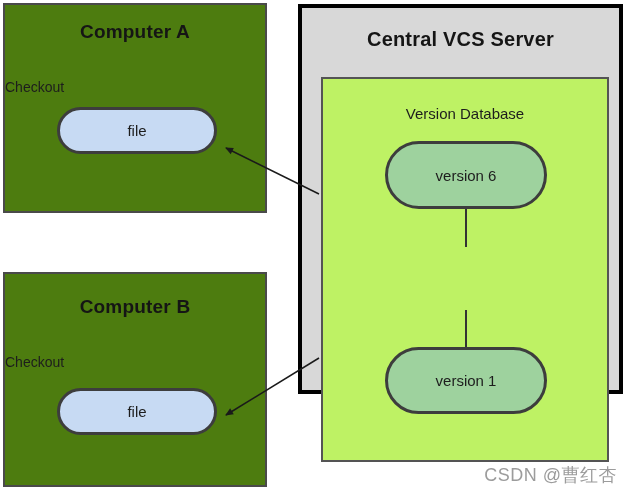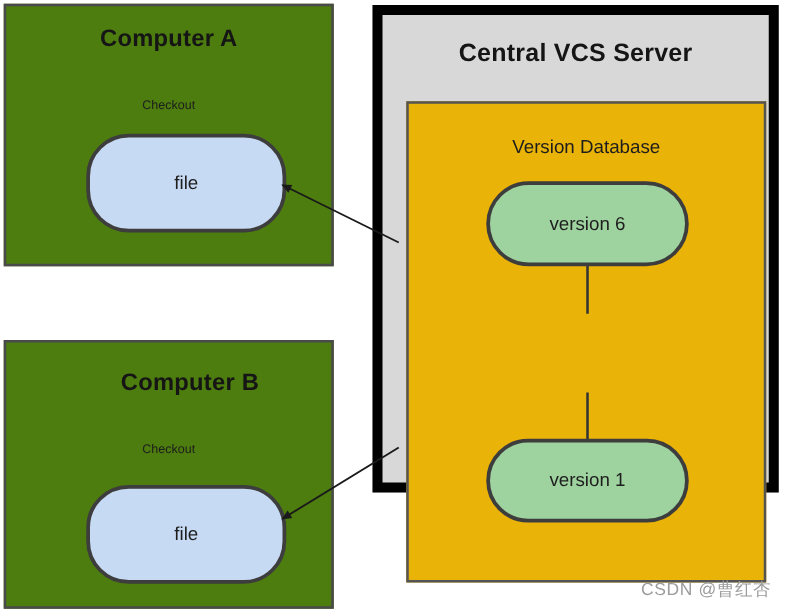--- a/index.html
+++ b/index.html
@@ -23,68 +23,67 @@
     border: 2px solid #4a4a4a;
   }
   #computer-a-box { left: 3px; top: 3px; height: 210px; }
   #computer-b-box { left: 3px; top: 272px; height: 215px; }
   #server-box {
     position: absolute;
     box-sizing: border-box;
     left: 298px; top: 4px;
     width: 325px; height: 390px;
     background: #d8d8d8;
-    border: 8px solid #000000;
+    border: 4px solid #000000;
   }
   .box-title {
     position: absolute;
     width: 100%;
     text-align: center;
     font-weight: bold;
     font-size: 19px;
     color: #151515;
     letter-spacing: 0.2px;
   }
   #computer-a-box .box-title { top: 16px; }
-  #computer-b-box .box-title { top: 22px; margin-left: 17px; }
+  #computer-b-box .box-title { top: 22px; }
   #server-box .box-title { top: 20px; font-size: 20px; }
   .action-label {
     position: absolute;
     width: 100%;
-    text-align: center;
-    font-size: 10px;
+    font-size: 14px;
     color: #1d1d1d;
   }
   #computer-a-box .action-label { top: 74px; }
   #computer-b-box .action-label { top: 80px; }
   .pill {
     position: absolute;
     box-sizing: border-box;
     display: flex;
     align-items: center;
     justify-content: center;
     border: 3px solid #3d3d3d;
     border-radius: 34px;
     font-size: 15px;
     color: #1d1d1d;
   }
   .file-pill {
-    left: 64px;
+    left: 52px;
     width: 160px;
-    height: 79px;
+    height: 47px;
     background: #c7daf3;
   }
   #computer-a-box .file-pill { top: 102px; }
   #computer-b-box .file-pill { top: 114px; }
   #version-db-box {
     position: absolute;
     box-sizing: border-box;
     left: 19px; top: 69px;
     width: 288px; height: 385px;
-    background: #eab308;
+    background: #bef264;
     border: 2px solid #545454;
   }
   #version-db-box .db-title {
     position: absolute;
     width: 100%;
     top: 26px;
     text-align: center;
     font-size: 15px;
     color: #1d1d1d;
   }
@@ -108,21 +107,21 @@
   #arrow-layer {
     position: absolute;
     left: 0; top: 0;
     width: 629px; height: 490px;
     pointer-events: none;
   }
   #watermark {
     position: absolute;
     right: 12px;
     top: 463px;
-    font-size: 14px;
+    font-size: 18px;
     color: #9c9c9c;
     letter-spacing: 0.5px;
   }
 </style>
 </head>
 <body>
 
 <div id="canvas">
 
   <div id="computer-a-box" class="machine-box">

